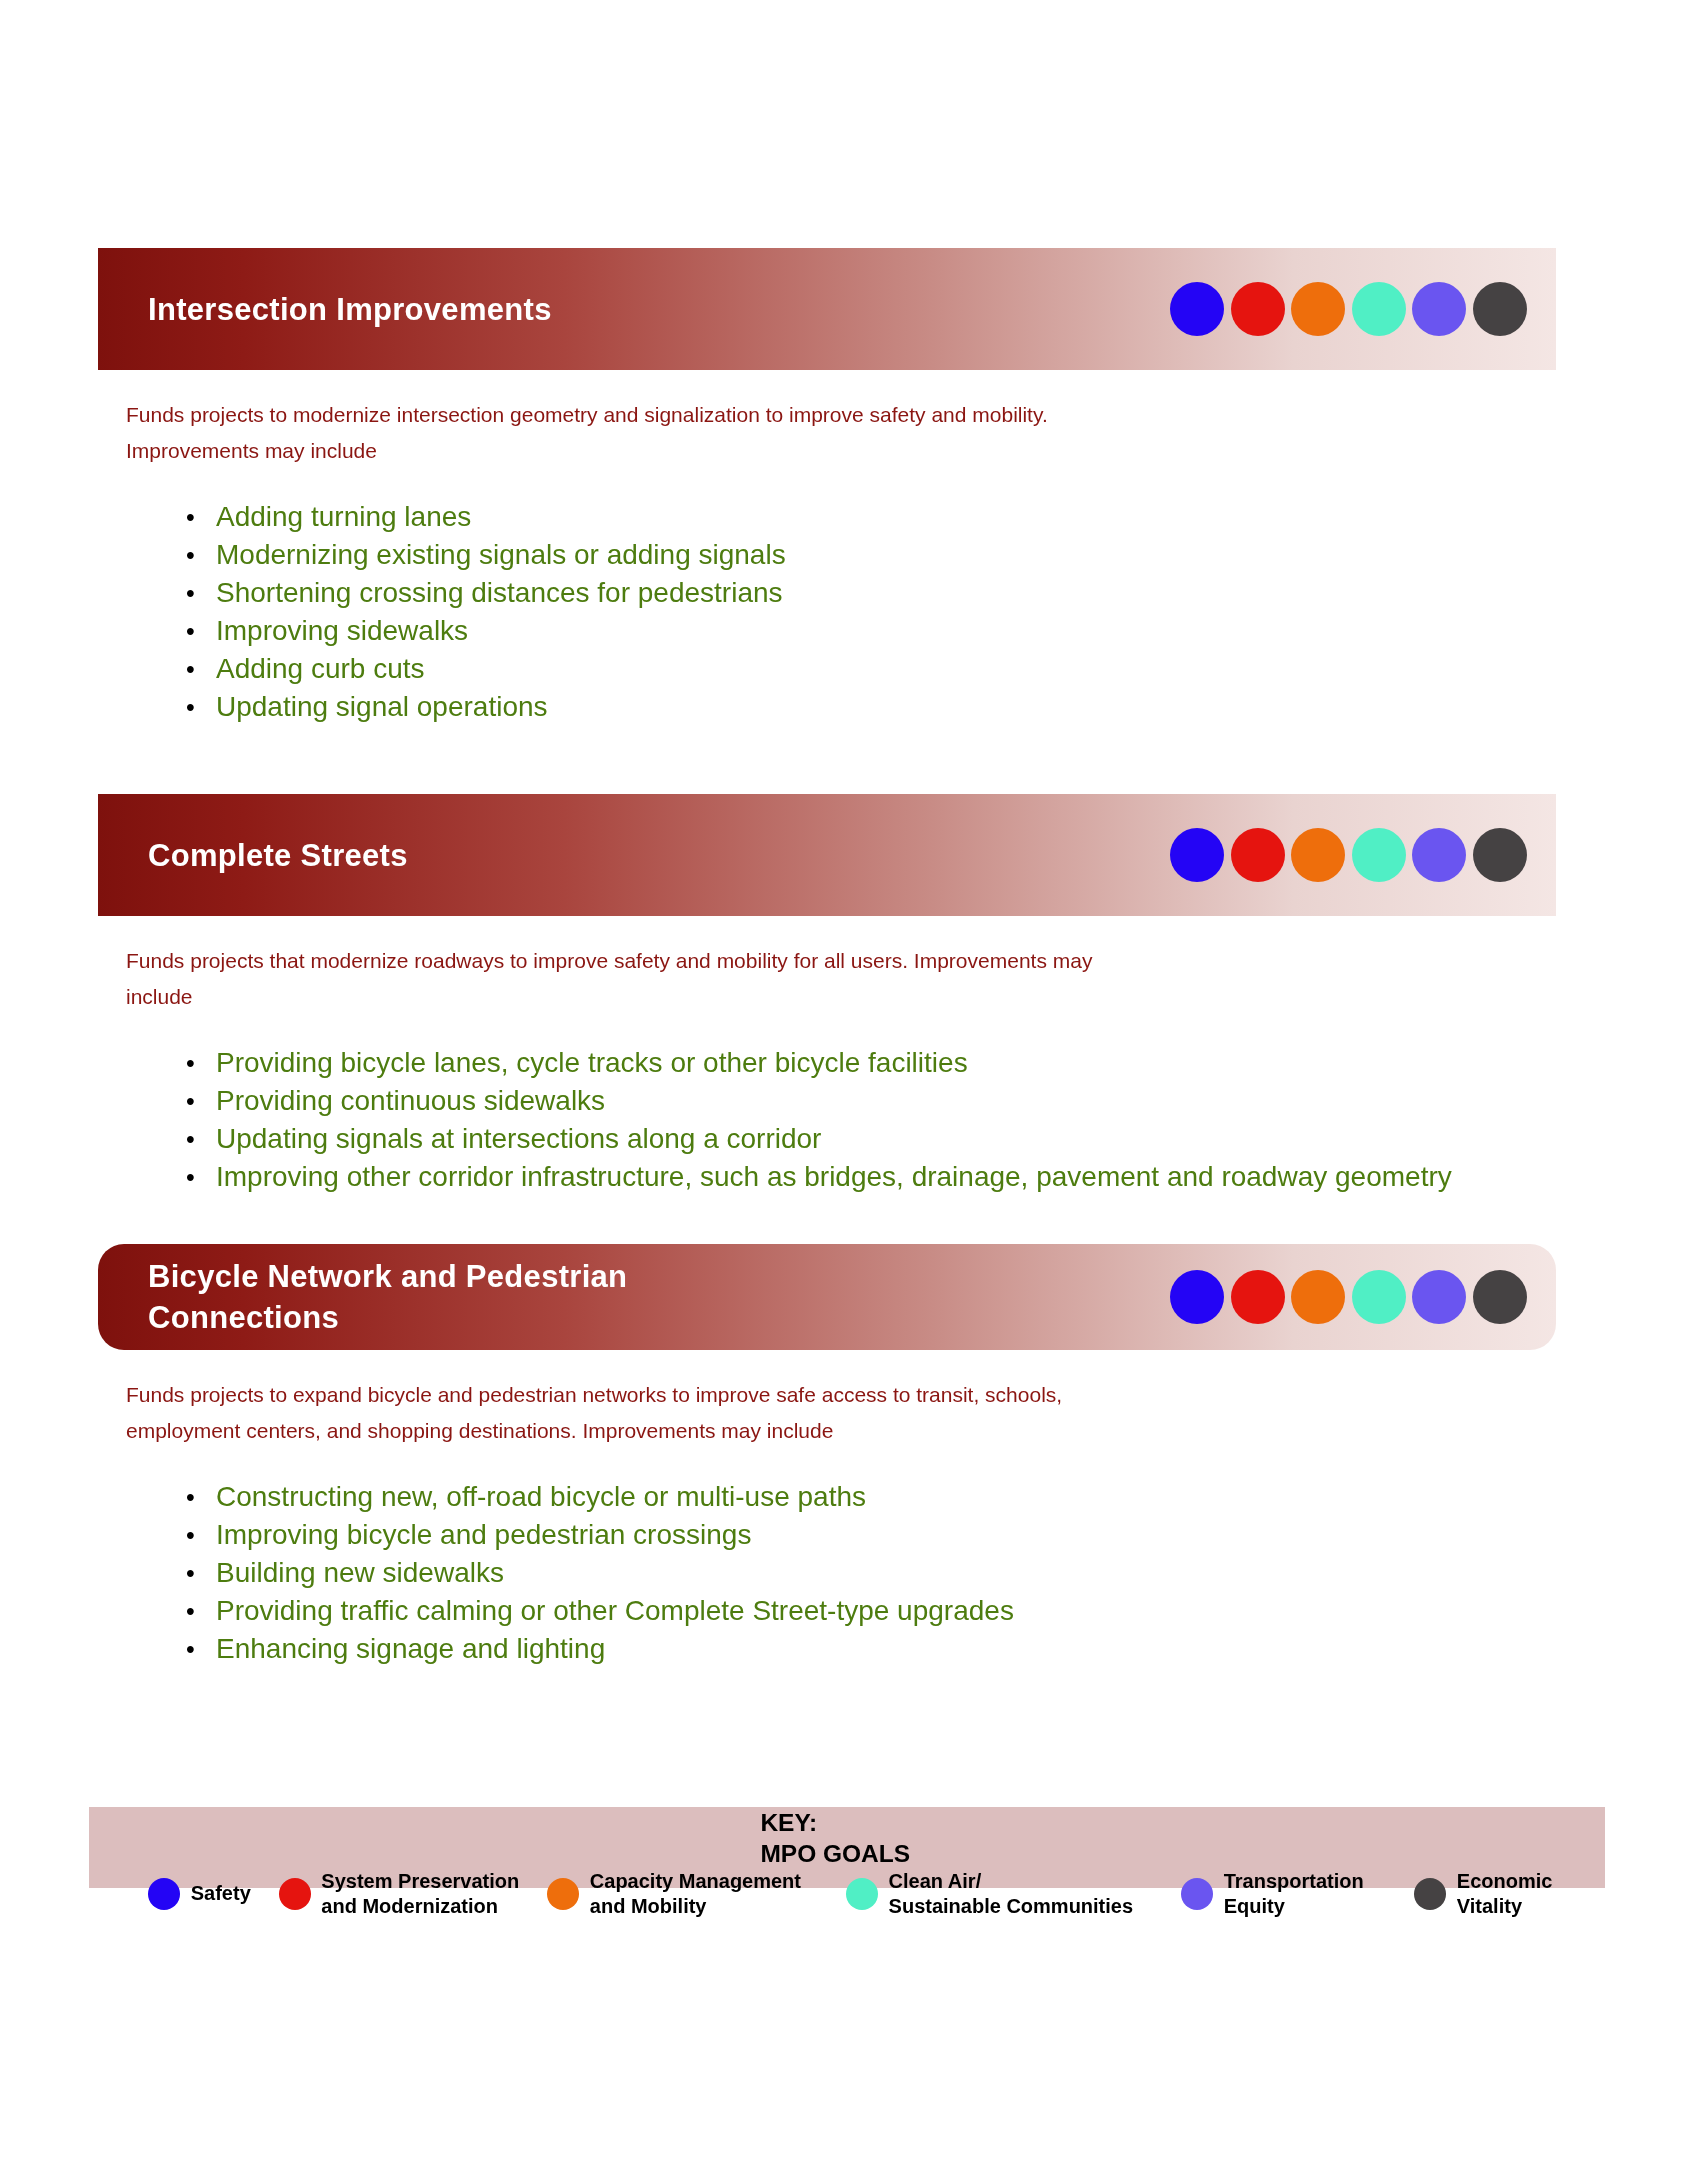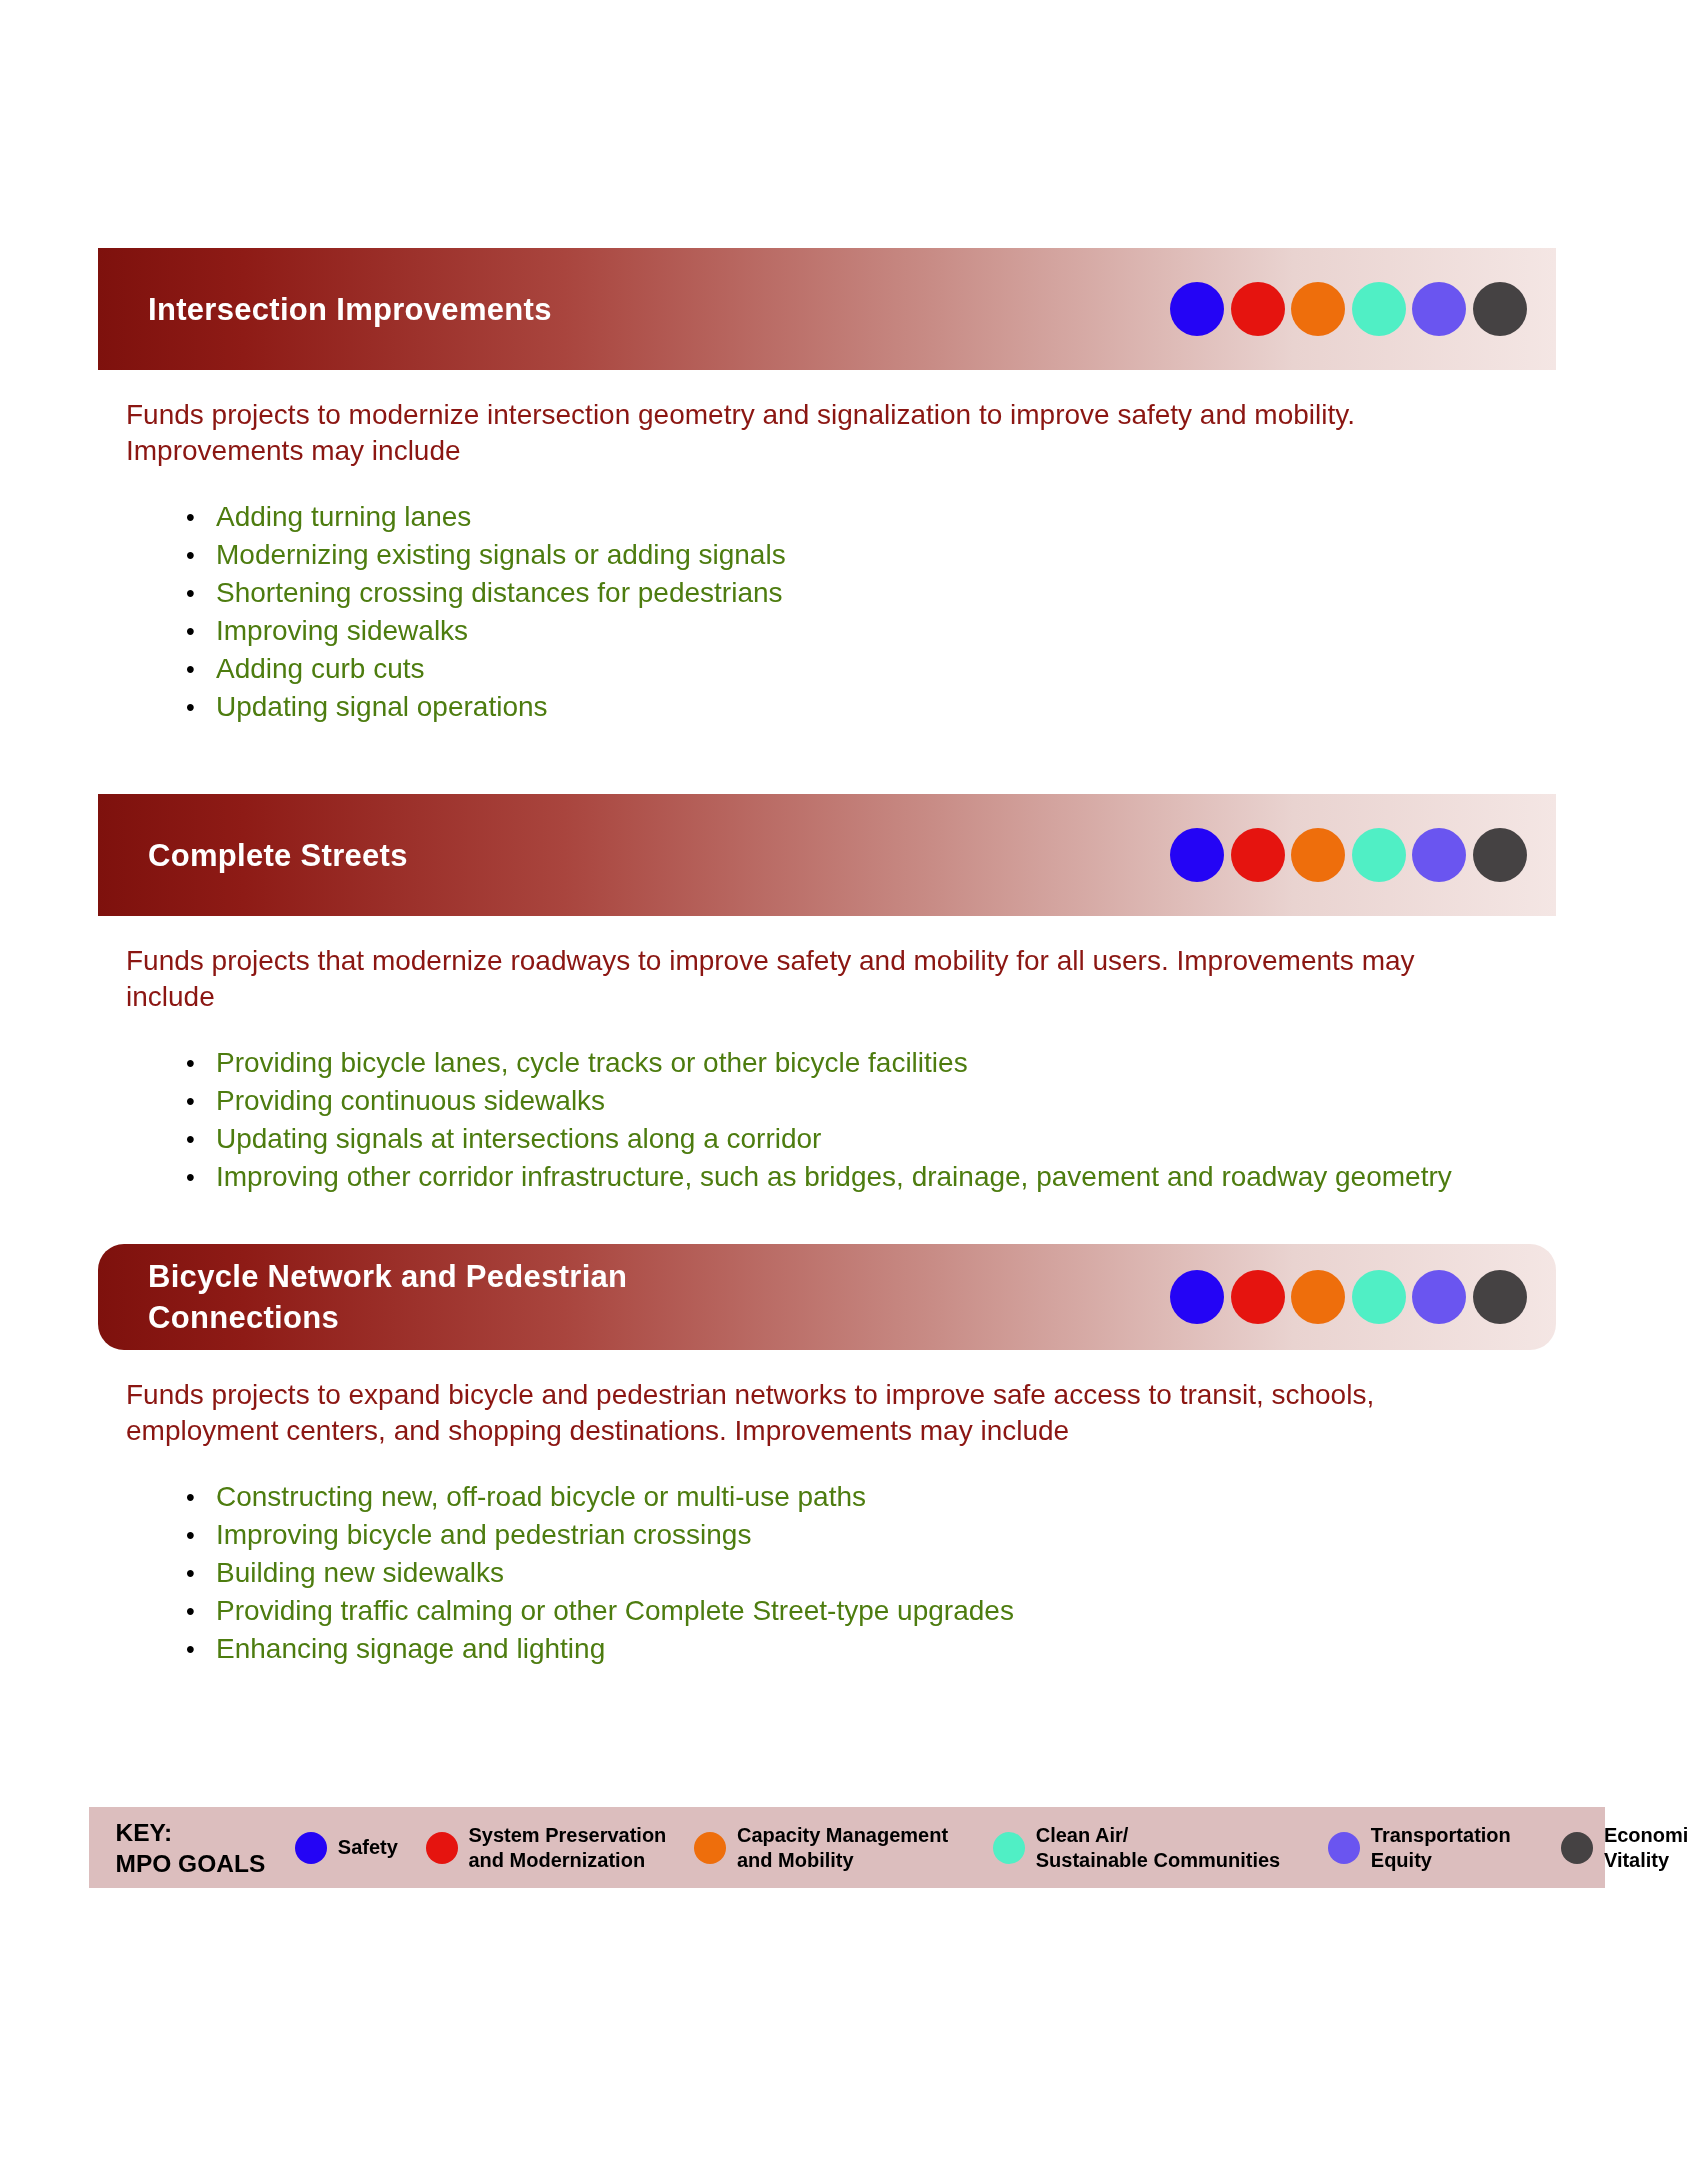--- a/index.html
+++ b/index.html
@@ -24,21 +24,21 @@
   .band.tall{height:106px;border-radius:26px;}
   .band-title{
     color:#ffffff;font-size:31px;font-weight:bold;line-height:41px;
     white-space:pre-line;letter-spacing:0.3px;
   }
   .dots{display:flex;align-items:center;gap:6.6px;flex:0 0 auto;}
   .dots .dot{width:54px;height:54px;border-radius:50%;}
 
   .intro{
     margin:26.5px 0 0 28px;width:1403px;
-    color:#8b1612;font-size:28px;line-height:36px;
+    color:#8b1612;font-size:21px;line-height:36px;
     white-space:pre-line;
   }
   ul.bullets{
     margin:29px 0 0 84px;padding:0;list-style:none;
   }
   ul.bullets li{
     position:relative;padding-left:34px;
     color:#4d7c0f;font-size:28px;line-height:38px;
     white-space:nowrap;
   }
@@ -46,21 +46,21 @@
     content:"\2022";
     position:absolute;left:4px;top:0;
     color:#000000;font-size:25px;line-height:38px;
   }
 
   #key-band{
     position:absolute;left:89px;top:1807px;
     width:1516px;height:81px;
     background:#dcbebe;
     display:flex;align-items:center;
-    padding:0 20px 0 26.5px;box-sizing:border-box;
+    padding:0 20px 0 26.5px;box-sizing:border-box;flex-direction:column;
   }
   .key-label{
     color:#000000;font-size:24.5px;font-weight:bold;line-height:31px;
     white-space:pre-line;margin-right:30px;flex:0 0 auto;
   }
   .legend{display:flex;align-items:center;flex:1 1 auto;}
   .legend-item{display:flex;align-items:center;margin-right:28px;flex:0 0 auto;}
   .legend-item:last-child{margin-right:0;}
   .legend-item .legend-dot{width:32px;height:32px;border-radius:50%;margin-right:10.6px;flex:0 0 auto;}
   .legend-item .legend-text{

